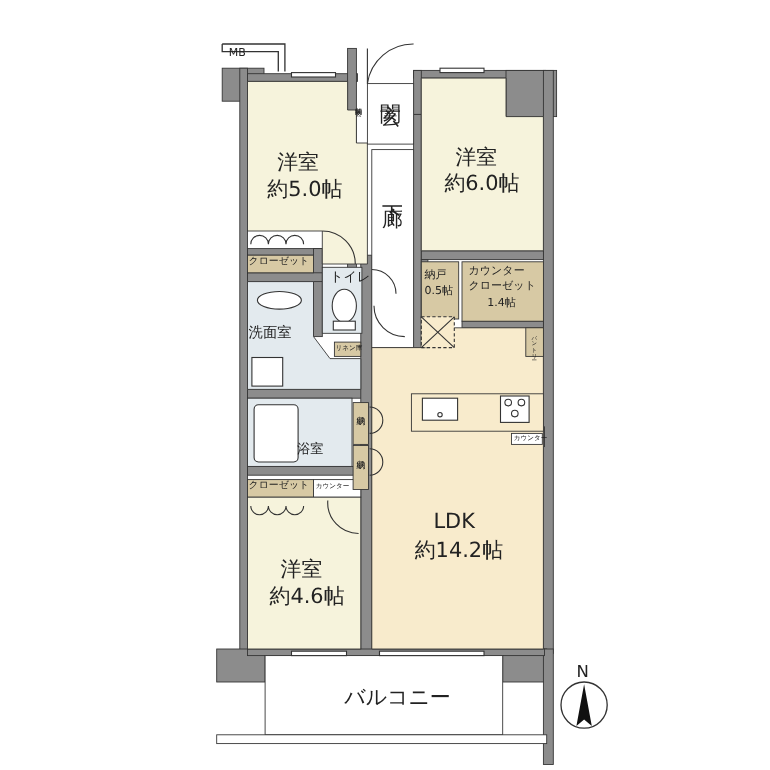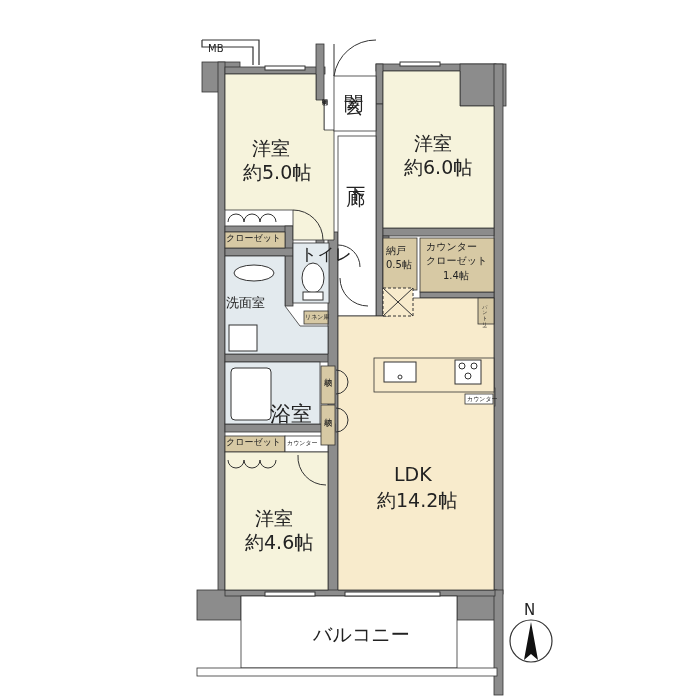--- a/index.html
+++ b/index.html
@@ -1,21 +1,21 @@
 <!DOCTYPE html>
 <html><head>
   <meta charset="utf-8">
   <style>
     html, body { margin:0; padding:0; background:#ffffff; }
     body { width:700px; height:700px; position:relative; overflow:hidden;
       font-family: "DejaVu Sans", "Liberation Sans", sans-serif; }
     #plan { position:absolute; left:0; top:0; width:700px; height:700px; }
     .lbl { position:absolute; color:#222; text-align:center; line-height:1.15; white-space:nowrap; }
     .big { font-size:19px; }
-    .mid { font-size:17px; }
+    .mid { font-size:12px; }
     .small { font-size:10px; }
     .tiny { font-size:6px; }
     .vert { writing-mode: vertical-rl; text-orientation: upright; }
   </style>
 </head>
 <body>
 
 <svg id="plan" viewBox="0 0 700 700" xmlns="http://www.w3.org/2000/svg">
 
   <g>
@@ -163,21 +163,21 @@
 
 <div class="lbl big vert" style="left:343px;top:80px">玄関</div>
 <div class="lbl big vert" style="left:345px;top:172px">廊下</div>
 <div class="lbl tiny vert" style="left:321px;top:94px">玄関収納</div>
 
 <div class="lbl small" style="left:226px;top:233px;font-size:9px">クローゼット</div>
 <div class="lbl mid" style="left:300px;top:245px">トイレ</div>
 <div class="lbl" style="left:226px;top:296px;font-size:13px">洗面室</div>
 <div class="lbl tiny" style="left:305px;top:314px">リネン庫</div>
 
-<div class="lbl" style="left:270px;top:402px;font-size:21px">浴室</div>
+<div class="lbl" style="left:270px;top:402px;font-size:12px">浴室</div>
 <div class="lbl tiny vert" style="left:323px;top:372px;font-size:8px">収納</div>
 <div class="lbl tiny vert" style="left:323px;top:412px;font-size:8px">収納</div>
 
 <div class="lbl small" style="left:226px;top:437px;font-size:9px">クローゼット</div>
 <div class="lbl tiny" style="left:287px;top:440px">カウンター</div>
 
 <div class="lbl big" style="left:255px;top:508px">洋室</div>
 <div class="lbl big" style="left:245px;top:532px">約4.6帖</div>
 
 <div class="lbl small" style="left:386px;top:245px">納戸</div>

